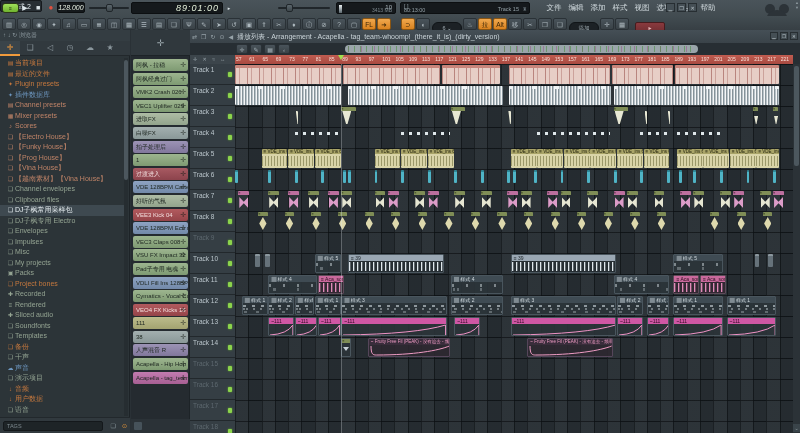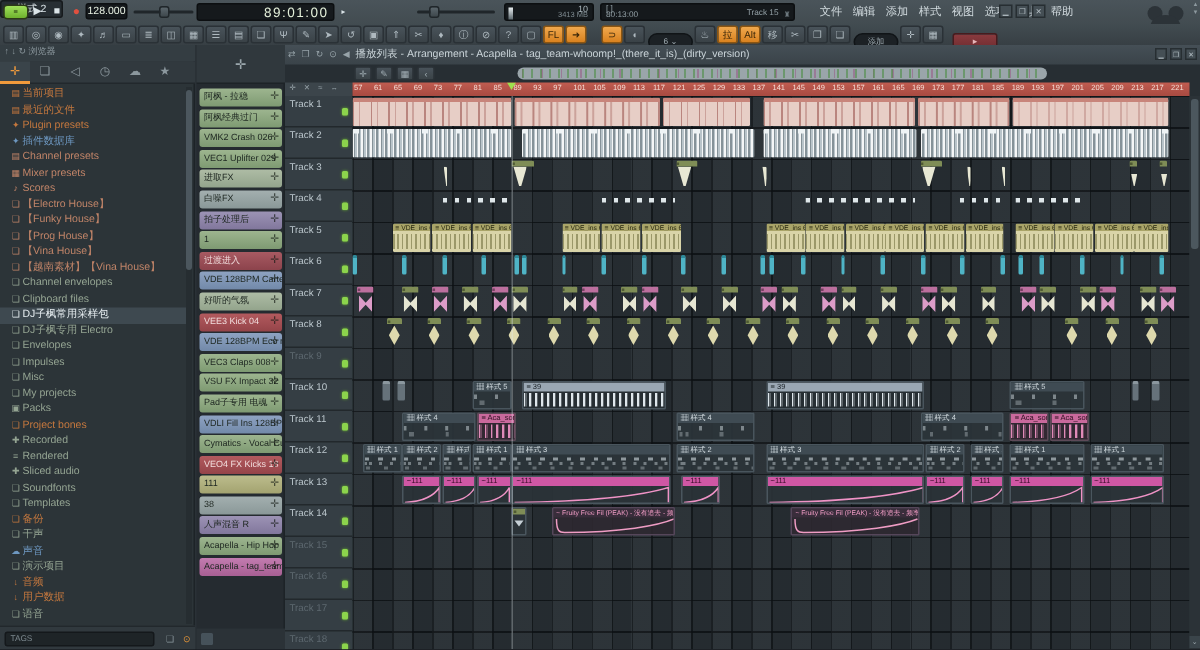--- a/index.html
+++ b/index.html
@@ -6,21 +6,21 @@
   *{box-sizing:border-box;font-family:"Liberation Sans",sans-serif;-webkit-font-smoothing:none;}
   .app{position:relative;width:800px;height:433px;background:#2a3136;overflow:hidden;color:#c7d1d6;}
 
   
   .topbar{position:absolute;left:0;top:0;width:800px;height:30px;background:linear-gradient(#4a545a,#3c4549);border-bottom:1px solid #21272b;}
   .row1{position:absolute;left:0;top:0;width:800px;height:16px;}
   .row2{position:absolute;left:0;top:16px;width:800px;height:14px;background:linear-gradient(#424c51,#373f44);}
   .pill{position:absolute;left:2px;top:3px;width:17px;height:10px;background:linear-gradient(#9fe05a,#6fb32e);border-radius:3px;border:1px solid #2c3a18;font-size:5px;color:#24350f;text-align:center;line-height:9px;overflow:hidden;}
   .tbtn{position:absolute;top:2px;width:12px;height:12px;text-align:center;line-height:12px;font-size:7px;color:#dbe4e8;}
   .tbtn.rec{color:#e0503f;font-size:8px;}
-  .lcd{position:absolute;top:2px;background:#15191c;border:1px solid #0c0f11;border-radius:2px;color:#e9f2e4;}
+  .lcd{position:absolute;top:2px;background:#15191c;border:1px solid #0c0f11;border-radius:2px;color:#e9f2e4;font-style:italic;}
   .bpm{left:57px;width:28px;height:11px;font-size:7px;text-align:center;line-height:10px;}
   .slider{position:absolute;top:7px;height:2px;background:#20262a;border-radius:2px;}
   .slider .thumb{position:absolute;top:-3px;width:7px;height:8px;background:linear-gradient(#5b666c,#3e474c);border:1px solid #20262a;border-radius:2px;}
   .timelcd{left:131px;width:92px;height:12px;font-size:9px;letter-spacing:1px;text-align:right;line-height:11px;padding-right:3px;color:#e4f0da;}
   .patbox{left:231px;width:42px;height:12px;font-size:7px;color:#dfe8ec;text-align:center;line-height:11px;background:#272e33;border:1px solid #161a1d;border-radius:2px;}
   .patbox .ud{position:absolute;right:1px;top:0;font-size:4px;line-height:5px;color:#8d999f;}
   .cpu{position:absolute;left:336px;top:2px;width:60px;height:12px;background:#15191c;border:1px solid #0c0f11;border-radius:2px;font-size:6px;color:#aab6bc;}
   .cpu .meter{position:absolute;left:2px;top:2px;width:3px;height:8px;background:linear-gradient(#e8eef0,#5a666c);}
   .cpu .pc{position:absolute;right:3px;top:1px;}
   .cpu .mem{position:absolute;right:3px;bottom:0;color:#7d898f;font-size:5px;}

